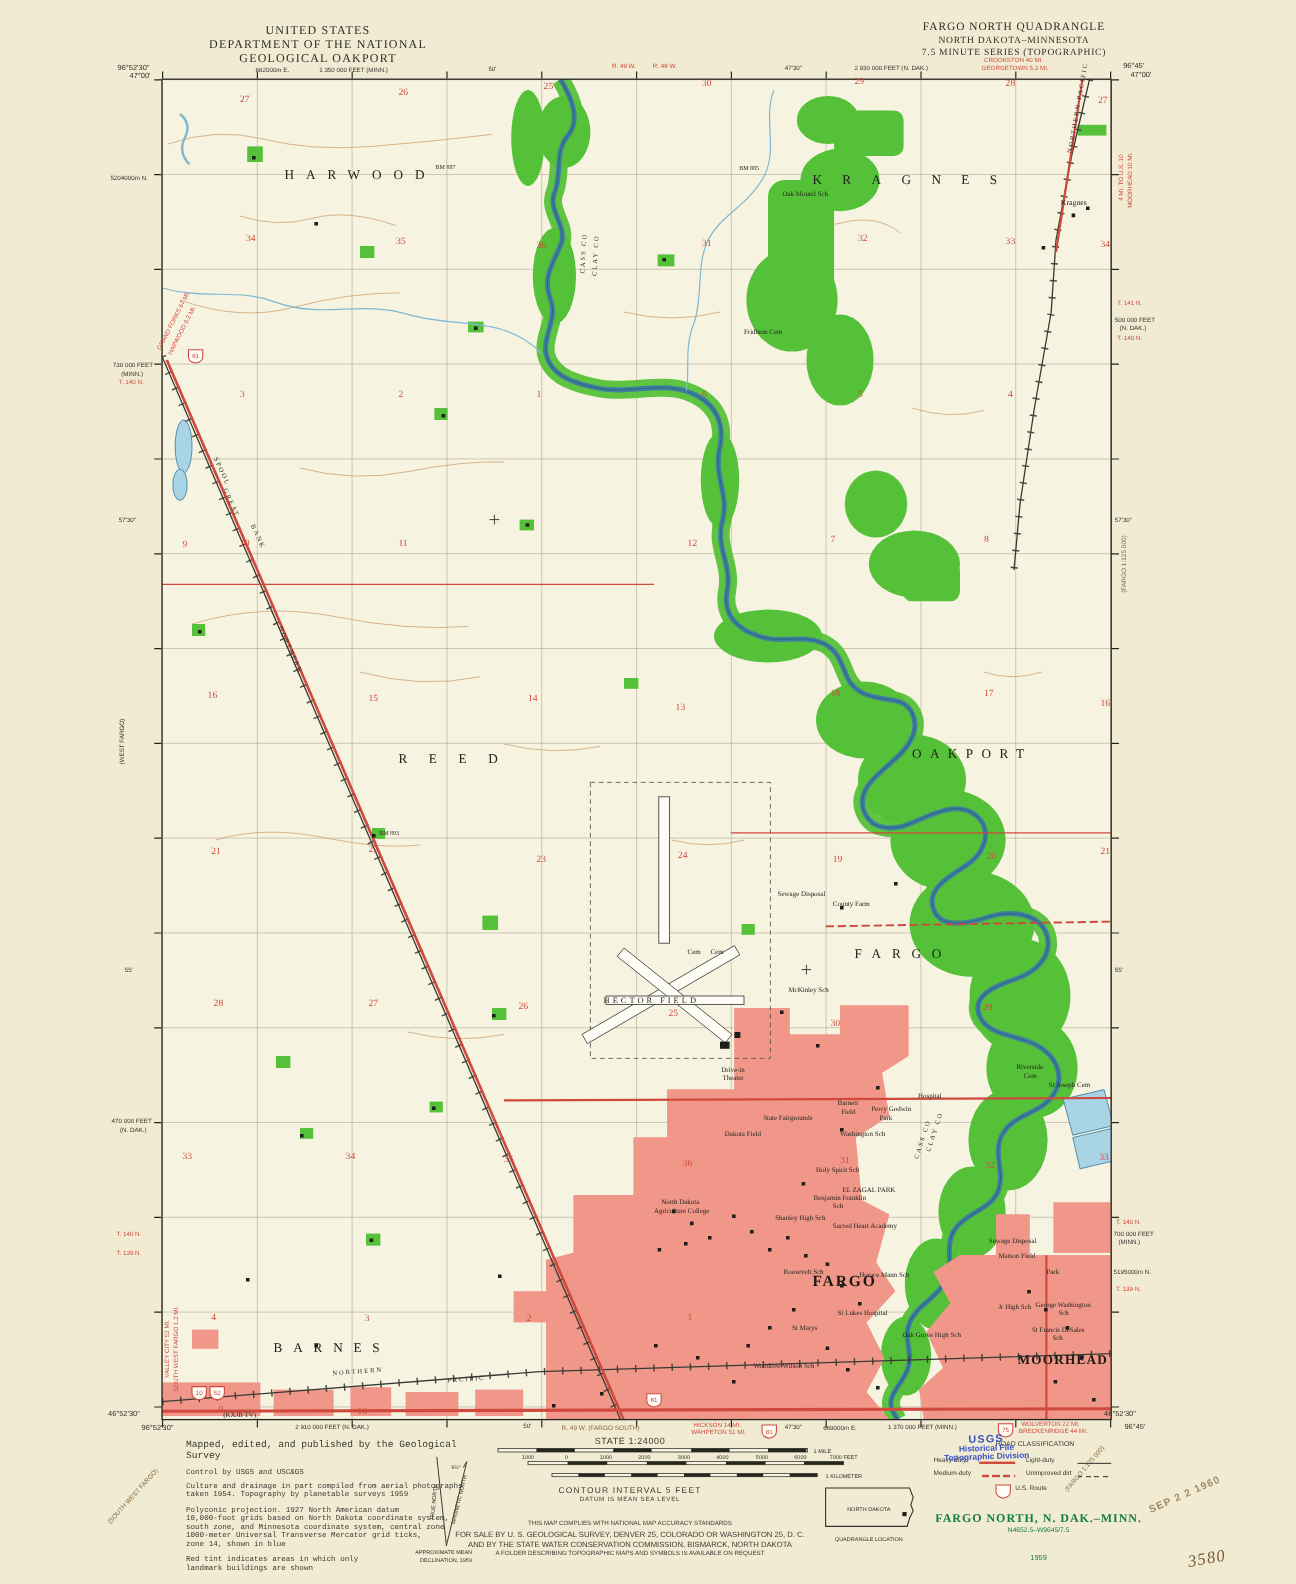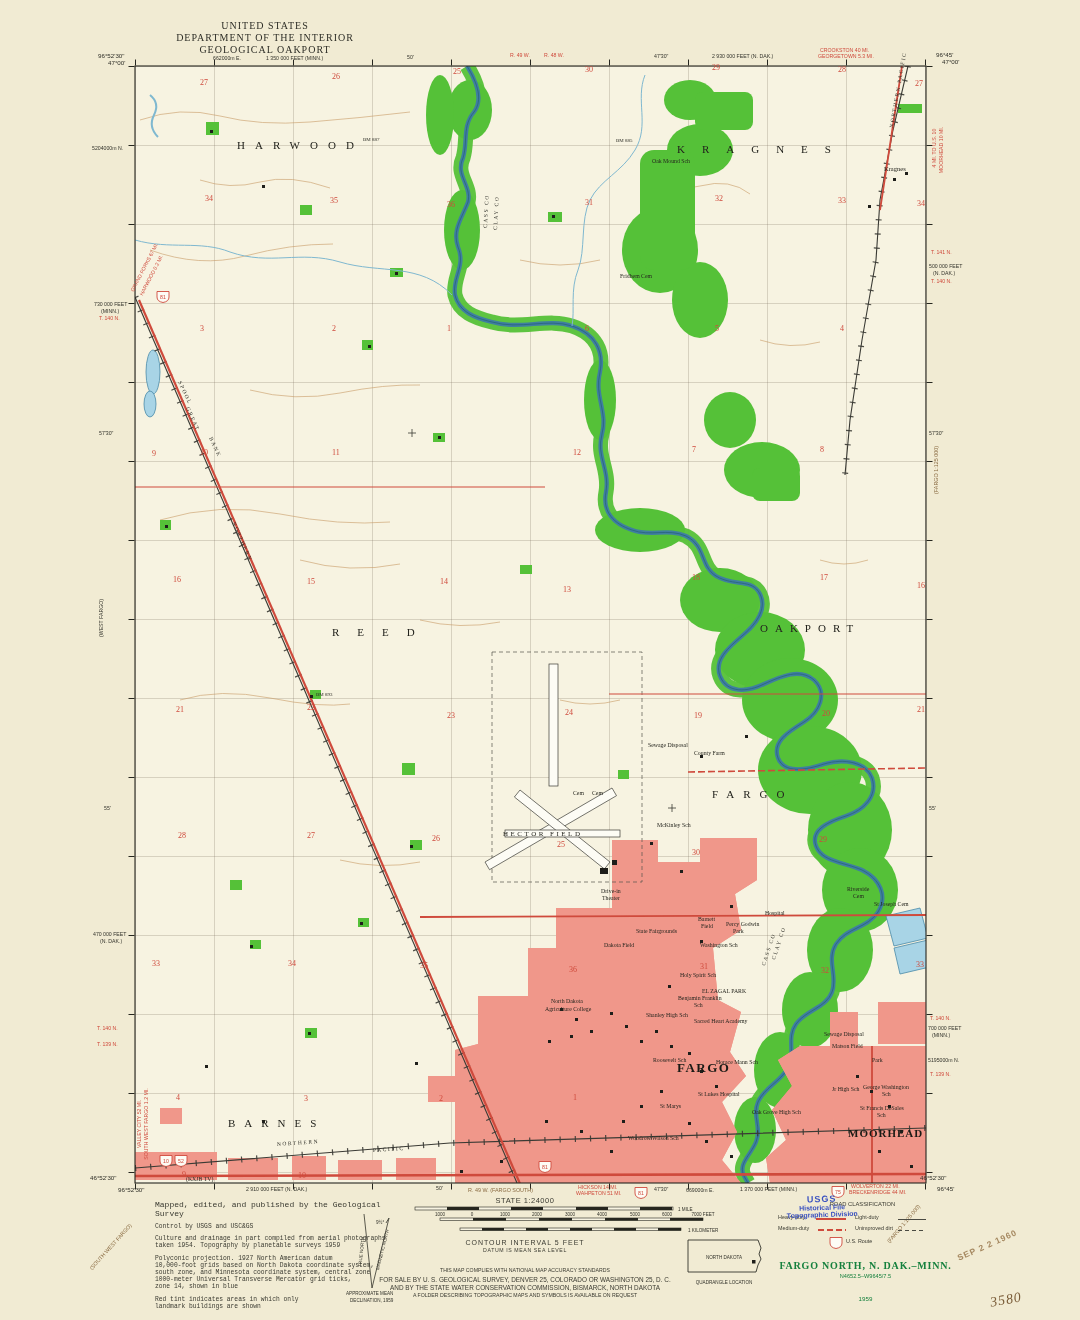--- a/index.html
+++ b/index.html
@@ -492,22 +492,27 @@
         <text x="384" y="1250" class="tick" transform="rotate(-76 384 1250)" text-anchor="middle">MAGNETIC NORTH</text>
         <text x="346" y="1295" class="tick">APPROXIMATE MEAN</text>
         <text x="350" y="1302" class="tick">DECLINATION, 1959</text>
         <text x="724" y="1259" class="tick" text-anchor="middle">NORTH DAKOTA</text>
         <text x="724" y="1284" class="tick" text-anchor="middle">QUADRANGLE LOCATION</text>
       </g>
 </svg>
 
 <div class="abs hdr-l">
   <div>UNITED STATES</div>
-  <div>DEPARTMENT OF THE INTERIOR</div>
+  <div>DEPARTMENT OF THE NATIONAL</div>
   <div>GEOLOGICAL OAKPORT</div>
+</div>
+<div class="abs hdr-r">
+  <div class="q1">FARGO NORTH QUADRANGLE</div>
+  <div class="q2">NORTH DAKOTA–MINNESOTA</div>
+  <div class="q2">7.5 MINUTE SERIES (TOPOGRAPHIC)</div>
 </div>
 
 <div class="abs credits">
   <div class="c0">Mapped, edited, and published by the Geological Survey</div>
   <div class="gap">Control by USGS and USC&amp;GS</div>
   <div class="gap">Culture and drainage in part compiled from aerial photographs</div>
   <div>taken 1954.   Topography by planetable surveys 1959</div>
   <div class="gap">Polyconic projection.   1927 North American datum</div>
   <div>10,000-foot grids based on North Dakota coordinate system,</div>
   <div>south zone, and Minnesota coordinate system, central zone</div>

